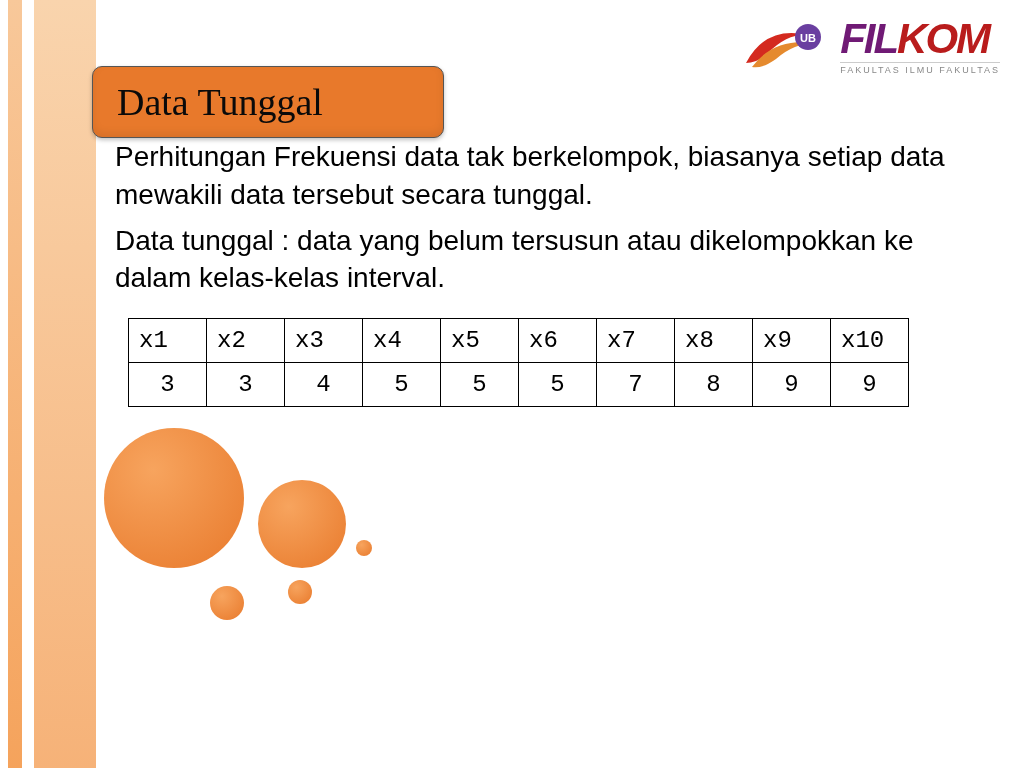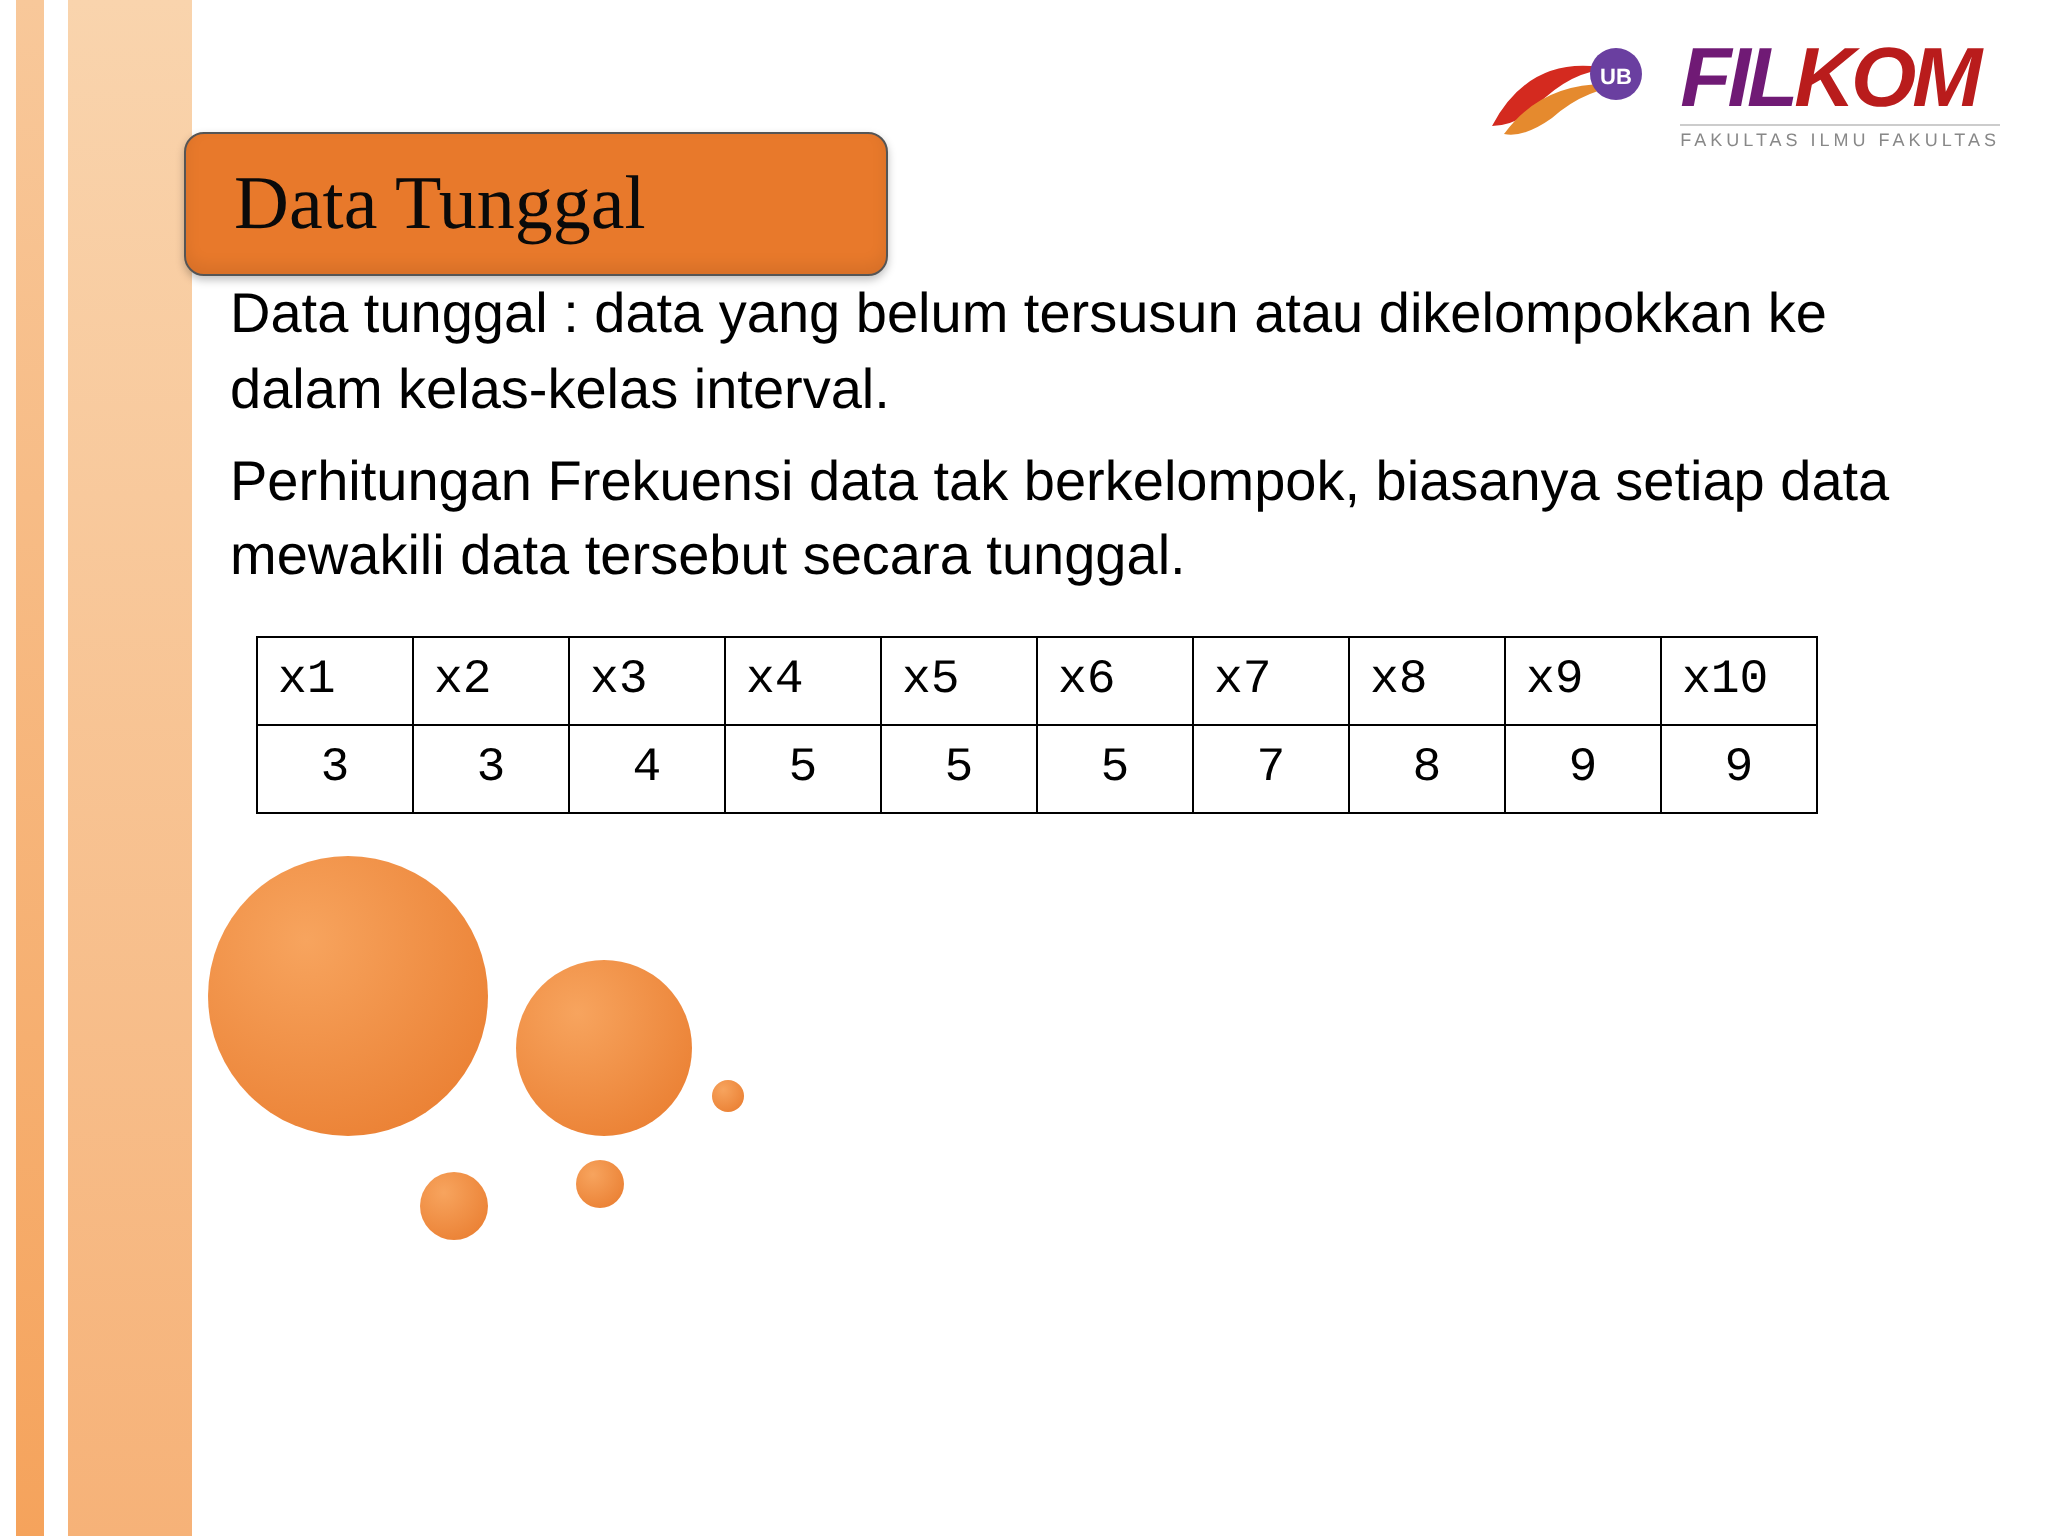--- a/index.html
+++ b/index.html
@@ -149,22 +149,22 @@
   </div>
   <div class="logo-text-area">
     <div class="logo-main">
       <span class="fil">FIL</span><span class="kom">KOM</span>
     </div>
     <div class="logo-sub">FAKULTAS ILMU FAKULTAS</div>
   </div>
 </div>
 
 <div class="content">
+  <p class="para">Perhitungan Frekuensi data tak berkelompok, biasanya setiap data mewakili data tersebut secara tunggal.</p>
   <p class="para">Data tunggal : data yang belum tersusun atau dikelompokkan ke dalam kelas-kelas interval.</p>
-  <p class="para">Perhitungan Frekuensi data tak berkelompok, biasanya setiap data mewakili data tersebut secara tunggal.</p>
 </div>
 
 <table class="data-table">
   <tbody>
       <tr>
     <th>x1</th>
     <th>x2</th>
     <th>x3</th>
     <th>x4</th>
     <th>x5</th>

